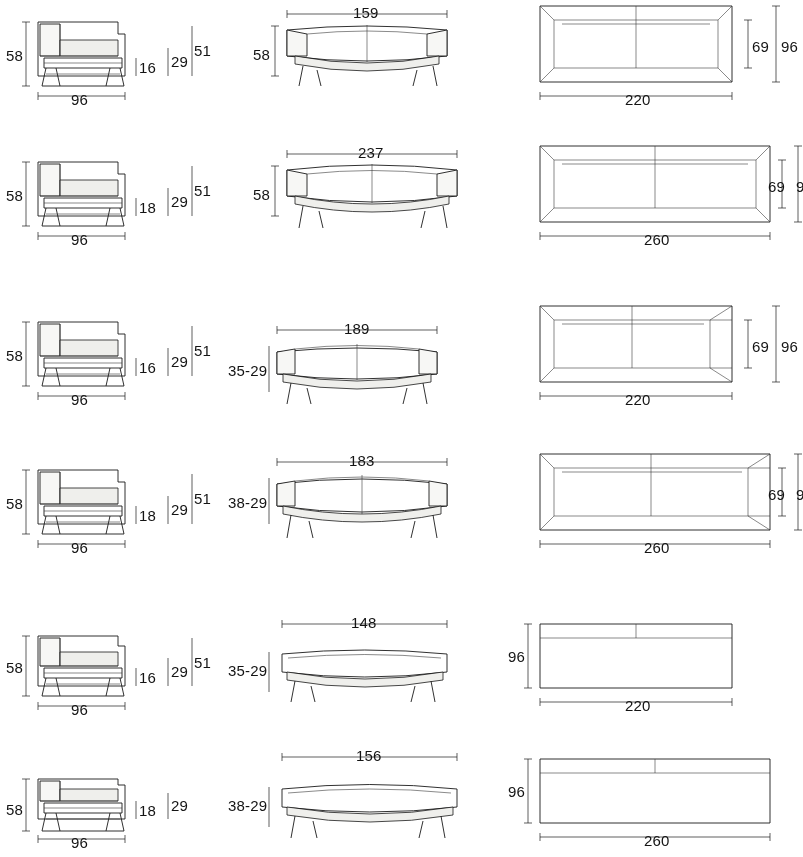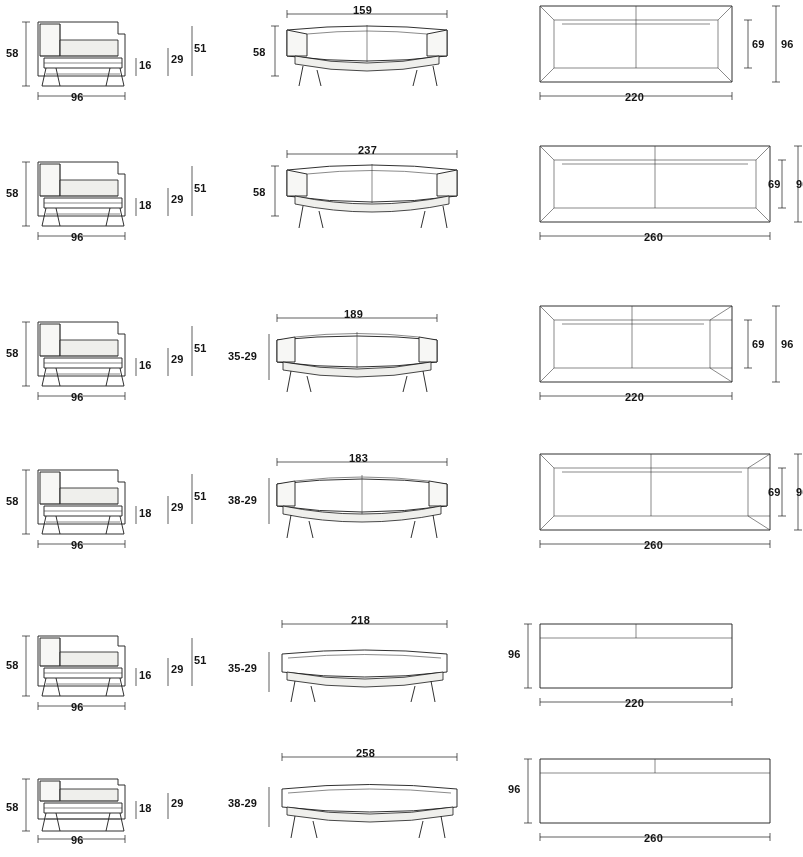--- a/index.html
+++ b/index.html
@@ -20,25 +20,24 @@
     width: 803px;
     height: 857px;
   }
   .row {
     position: absolute;
     left: 0;
     width: 803px;
   }
   .dimtxt {
     position: absolute;
-    font-size: 11px;
+    font-size: 15px;
     color: #141414;
     white-space: nowrap;
     letter-spacing: 0.2px;
-    font-weight: bold;
   }
   svg { display: block; }
   .grp { position: absolute; }
   
   .ln { stroke: #1a1a1a; stroke-width: 0.9; fill: none; }
   .lnthin { stroke: #3a3a3a; stroke-width: 0.6; fill: none; }
   .fillwhite { fill: #ffffff; stroke: #1a1a1a; stroke-width: 0.9; }
   .filllight { fill: #f7f7f5; stroke: #1a1a1a; stroke-width: 0.9; }
   .fillgrey { fill: #efefec; stroke: #1a1a1a; stroke-width: 0.8; }
   .dim { stroke: #1a1a1a; stroke-width: 0.7; fill: none; }
@@ -234,21 +233,21 @@
       <svg width="100" height="110" viewBox="0 0 100 110">
         <path class="dim" d="M6 58 L6 76"></path>
         <path class="dim" d="M38 48 L38 76"></path>
         <path class="dim" d="M62 26 L62 76"></path>
       </svg>
       <div class="dimtxt" style="left:9px;top:59px">16</div>
       <div class="dimtxt" style="left:41px;top:53px">29</div>
       <div class="dimtxt" style="left:64px;top:42px">51</div>
     </div>
 
-    <div class="grp" style="left:225px;top:4px">
+    <div class="grp" style="left:225px;top:16px">
       <svg width="270" height="110" viewBox="0 0 270 110">
         <path class="dim" d="M52 14 L212 14 M52 10 L52 18 M212 10 L212 18"></path>
         <path class="dim" d="M44 30 L44 76"></path>
         <path class="fillwhite" d="M52 36 Q132 28 212 36 L212 58 Q132 68 52 58 Z"></path>
         <path class="filllight" d="M52 36 L52 58 L70 58 L70 33 Z"></path>
         <path class="filllight" d="M212 36 L212 58 L194 58 L194 33 Z"></path>
         <path class="lnthin" d="M70 33 Q132 26 194 33"></path>
         <path class="lnthin" d="M132 28 L132 64"></path>
         <path class="fillgrey" d="M58 58 Q132 72 206 58 L206 66 Q132 80 58 66 Z"></path>
         <path class="ln" d="M66 67 L62 88"></path>
@@ -400,21 +399,21 @@
         <path class="dim" d="M57 14 L222 14 M57 10 L57 18 M222 10 L222 18"></path>
         <path class="dim" d="M44 42 L44 82"></path>
         <path class="fillwhite" d="M57 44 Q140 36 222 44 L222 62 Q140 72 57 62 Z"></path>
         <path class="lnthin" d="M63 48 Q140 41 216 48"></path>
         <path class="fillgrey" d="M62 62 Q140 76 218 62 L218 70 Q140 84 62 70 Z"></path>
         <path class="ln" d="M70 71 L66 92"></path>
         <path class="ln" d="M86 76 L90 92"></path>
         <path class="ln" d="M190 76 L186 92"></path>
         <path class="ln" d="M206 71 L210 92"></path>
       </svg>
-      <div class="dimtxt" style="left:126px;top:4px">218</div>
+      <div class="dimtxt" style="left:126px;top:4px">148</div>
       <div class="dimtxt" style="left:3px;top:52px">35-29</div>
     </div>
 
     <div class="grp" style="left:490px;top:0px">
       <svg width="313" height="110" viewBox="0 0 313 110">
         <path class="dim" d="M38 14 L38 78 M34 14 L42 14 M34 78 L42 78"></path>
         <path class="fillwhite" d="M50 14 L242 14 L242 78 L50 78 Z"></path>
         <path class="lnthin" d="M50 28 L242 28"></path>
         <path class="lnthin" d="M146 14 L146 28"></path>
         <path class="dim" d="M50 92 L242 92 M50 88 L50 96 M242 88 L242 96"></path>
@@ -462,21 +461,21 @@
         <path class="dim" d="M57 22 L232 22 M57 18 L57 26 M232 18 L232 26"></path>
         <path class="dim" d="M44 52 L44 92"></path>
         <path class="fillwhite" d="M57 54 Q145 45 232 54 L232 72 Q145 82 57 72 Z"></path>
         <path class="lnthin" d="M63 58 Q145 50 226 58"></path>
         <path class="fillgrey" d="M62 72 Q145 86 228 72 L228 80 Q145 94 62 80 Z"></path>
         <path class="ln" d="M70 81 L66 103"></path>
         <path class="ln" d="M88 86 L92 103"></path>
         <path class="ln" d="M198 86 L194 103"></path>
         <path class="ln" d="M216 81 L220 103"></path>
       </svg>
-      <div class="dimtxt" style="left:131px;top:12px">258</div>
+      <div class="dimtxt" style="left:131px;top:12px">156</div>
       <div class="dimtxt" style="left:3px;top:62px">38-29</div>
     </div>
 
     <div class="grp" style="left:490px;top:0px">
       <svg width="313" height="115" viewBox="0 0 313 115">
         <path class="dim" d="M38 24 L38 88 M34 24 L42 24 M34 88 L42 88"></path>
         <path class="fillwhite" d="M50 24 L280 24 L280 88 L50 88 Z"></path>
         <path class="lnthin" d="M50 38 L280 38"></path>
         <path class="lnthin" d="M165 24 L165 38"></path>
         <path class="dim" d="M50 102 L280 102 M50 98 L50 106 M280 98 L280 106"></path>

